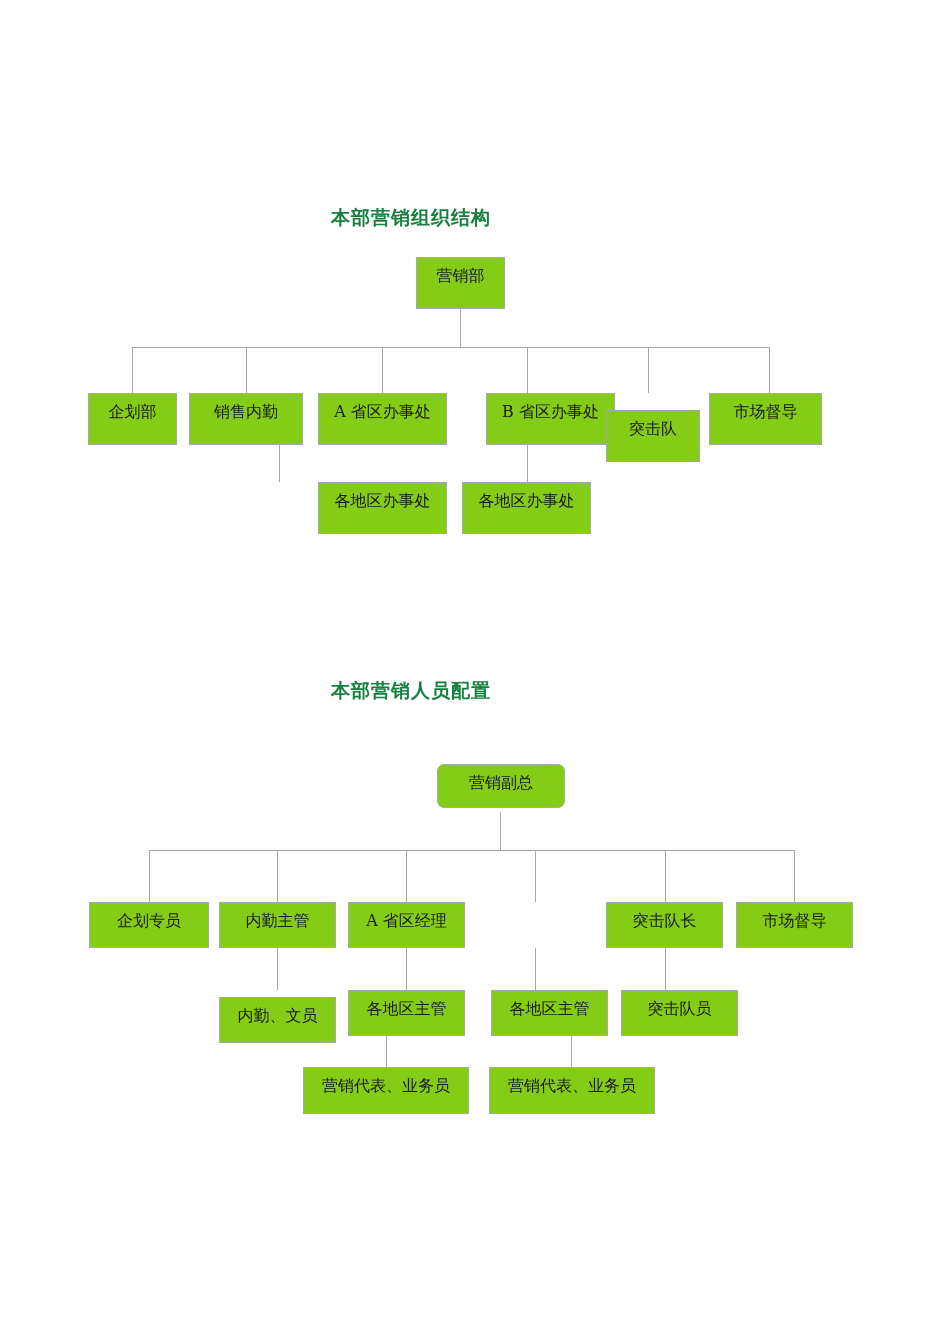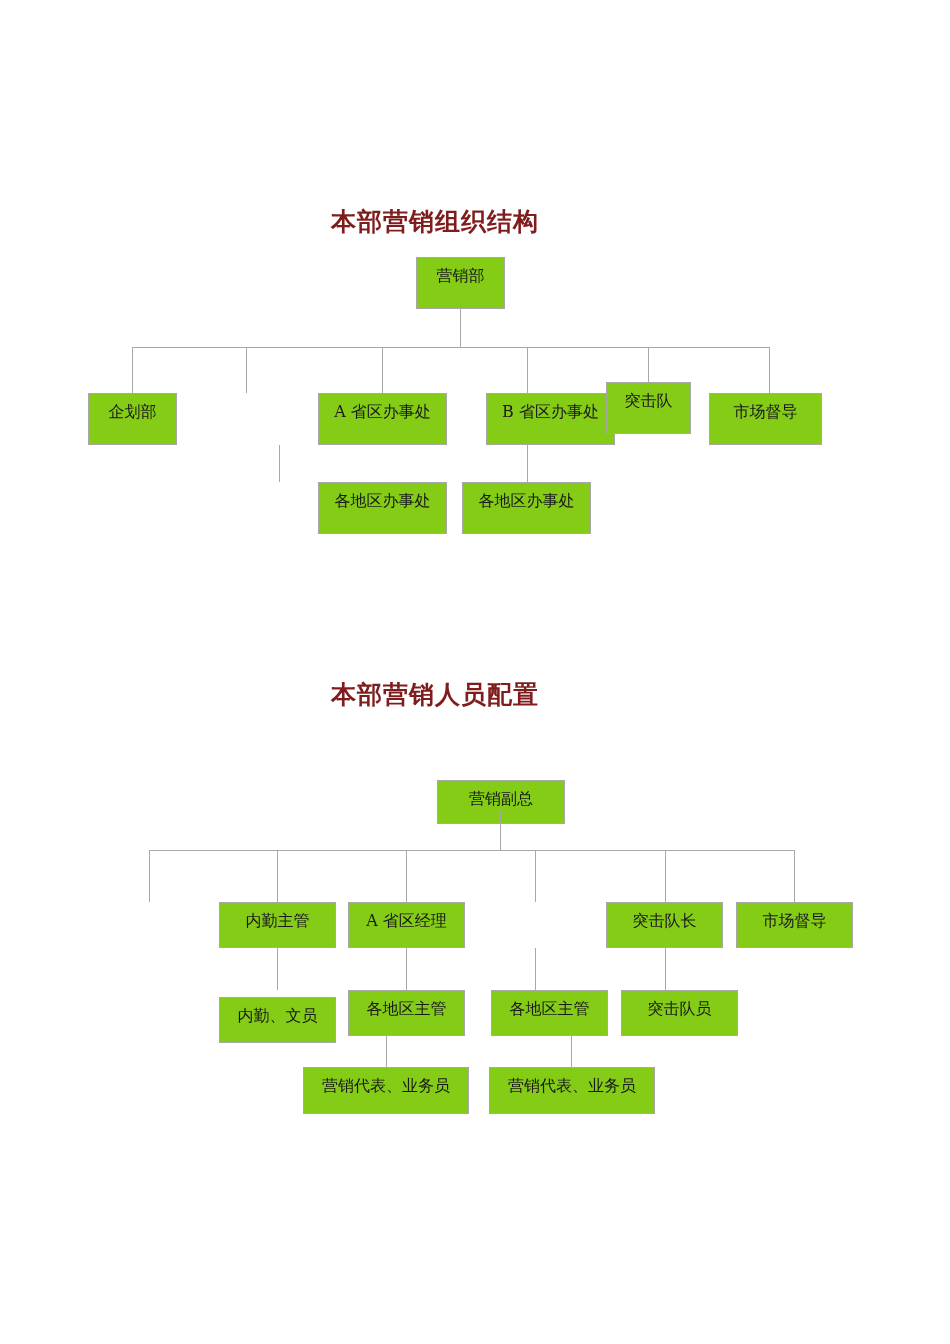--- a/index.html
+++ b/index.html
@@ -21,25 +21,25 @@
     position: absolute;
     left: 0;
     top: 0;
     width: 950px;
     height: 1344px;
   }
 
   
   .chart-title {
     position: absolute;
-    font-size: 25px;
+    font-size: 19px;
     font-weight: 700;
     letter-spacing: 1px;
     white-space: nowrap;
-    color: #7f1d1d;
+    color: #15803d;
     font-family: "DejaVu Serif", "Liberation Serif", serif;
   }
   #title-org   { left: 331px; top: 205px; }
   #title-staff { left: 331px; top: 678px; font-family: Liberation Serif, serif; }
 
   
   .chart {
     position: absolute;
     left: 0;
     width: 950px;
@@ -86,50 +86,52 @@
     <div class="line h" style="left:132px; top:97px; width:637px;"></div>
 
     <div class="line v" style="left:132px; top:97px; height:46px;"></div>
     <div class="line v" style="left:246px; top:97px; height:46px;"></div>
     <div class="line v" style="left:382px; top:97px; height:46px;"></div>
     <div class="line v" style="left:527px; top:97px; height:46px;"></div>
     <div class="line v" style="left:648px; top:97px; height:46px;"></div>
     <div class="line v" style="left:769px; top:97px; height:46px;"></div>
 
     <div class="node" style="left:88px; top:143px; width:89px; height:52px;">企划部</div>
+    <div class="node" style="left:189px; top:143px; width:114px; height:52px;">销售内勤</div>
     <div class="node" style="left:318px; top:143px; width:129px; height:52px;">A 省区办事处</div>
     <div class="node" style="left:462px; top:143px; width:129px; height:52px;margin-left:24px;">B 省区办事处</div>
-    <div class="node" style="left:606px; top:132px; width:85px; height:52px;">突击队</div>
+    <div class="node" style="left:606px; top:160px; width:94px; height:52px;">突击队</div>
     <div class="node" style="left:709px; top:143px; width:113px; height:52px;">市场督导</div>
 
     <div class="line v" style="left:279px; top:195px; height:37px;"></div>
 
     <div class="line v" style="left:527px; top:195px; height:37px;"></div>
 
     <div class="node" style="left:318px; top:232px; width:129px; height:52px;">各地区办事处</div>
     <div class="node" style="left:462px; top:232px; width:129px; height:52px;">各地区办事处</div>
   </div>
 
   <div class="chart-title" id="title-staff">本部营销人员配置</div>
 
   <div class="chart" id="chart-staff">
 
-    <div class="node" style="left:437px; top:20px; width:128px; height:44px;">营销副总</div>
+    <div class="node" style="left:437px; top:4px; width:128px; height:44px;border-radius:7px;">营销副总</div>
 
     <div class="line v" style="left:500px; top:52px; height:38px;"></div>
 
     <div class="line h" style="left:149px; top:90px; width:645px;"></div>
 
     <div class="line v" style="left:149px; top:90px; height:52px;"></div>
     <div class="line v" style="left:277px; top:90px; height:52px;"></div>
     <div class="line v" style="left:406px; top:90px; height:52px;"></div>
     <div class="line v" style="left:535px; top:90px; height:52px;"></div>
     <div class="line v" style="left:665px; top:90px; height:52px;"></div>
     <div class="line v" style="left:794px; top:90px; height:52px;"></div>
 
+    <div class="node" style="left:89px; top:142px; width:120px; height:46px;">企划专员</div>
     <div class="node" style="left:348px; top:142px; width:117px; height:46px;">A 省区经理</div>
     <div class="node" style="left:219px; top:142px; width:117px; height:46px;">内勤主管</div>
     <div class="node" style="left:606px; top:142px; width:117px; height:46px;">突击队长</div>
     <div class="node" style="left:736px; top:142px; width:117px; height:46px;">市场督导</div>
 
     <div class="line v" style="left:277px; top:188px; height:42px;"></div>
     <div class="line v" style="left:406px; top:188px; height:42px;"></div>
     <div class="line v" style="left:535px; top:188px; height:42px;"></div>
     <div class="line v" style="left:665px; top:188px; height:42px;"></div>
 

